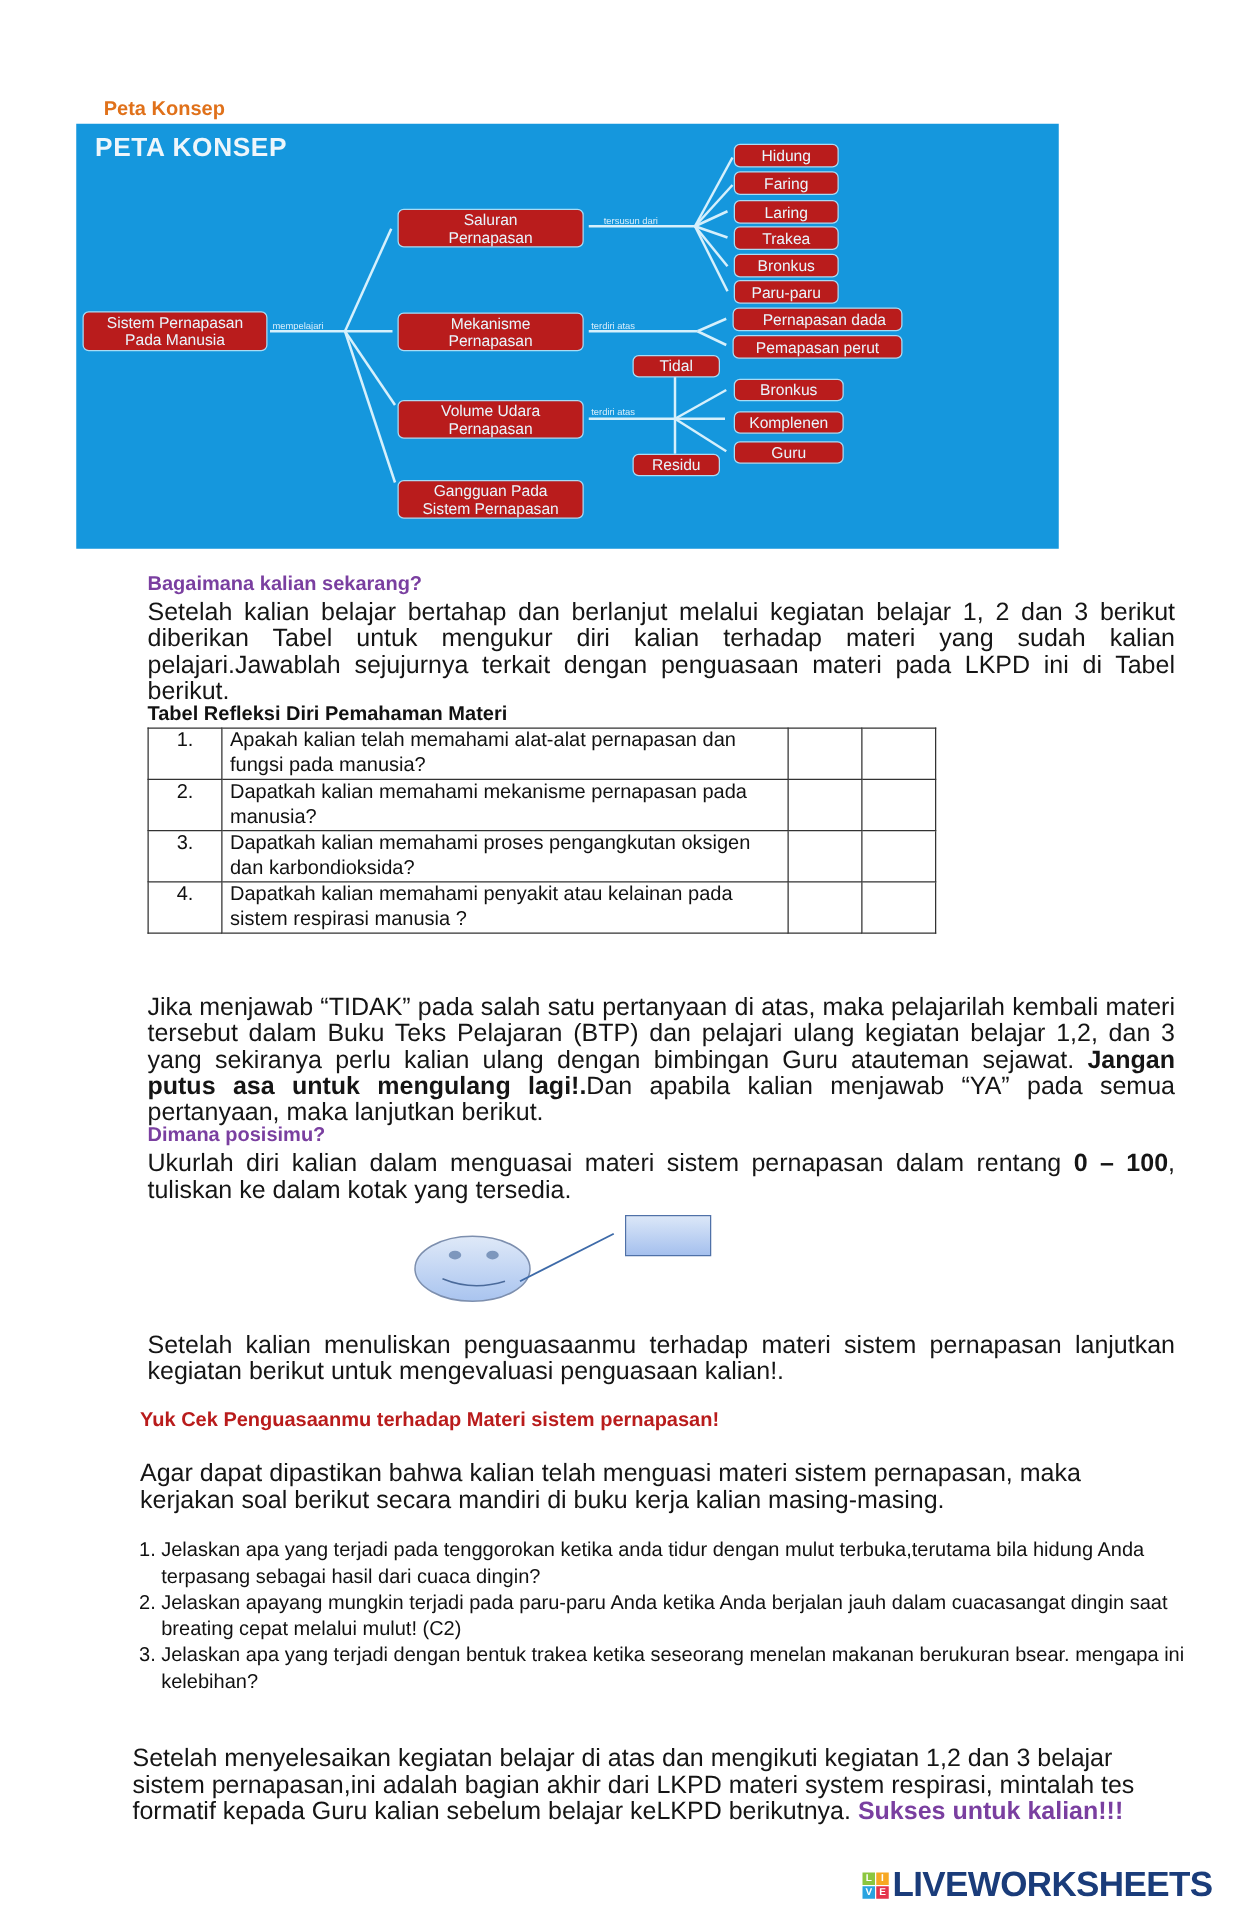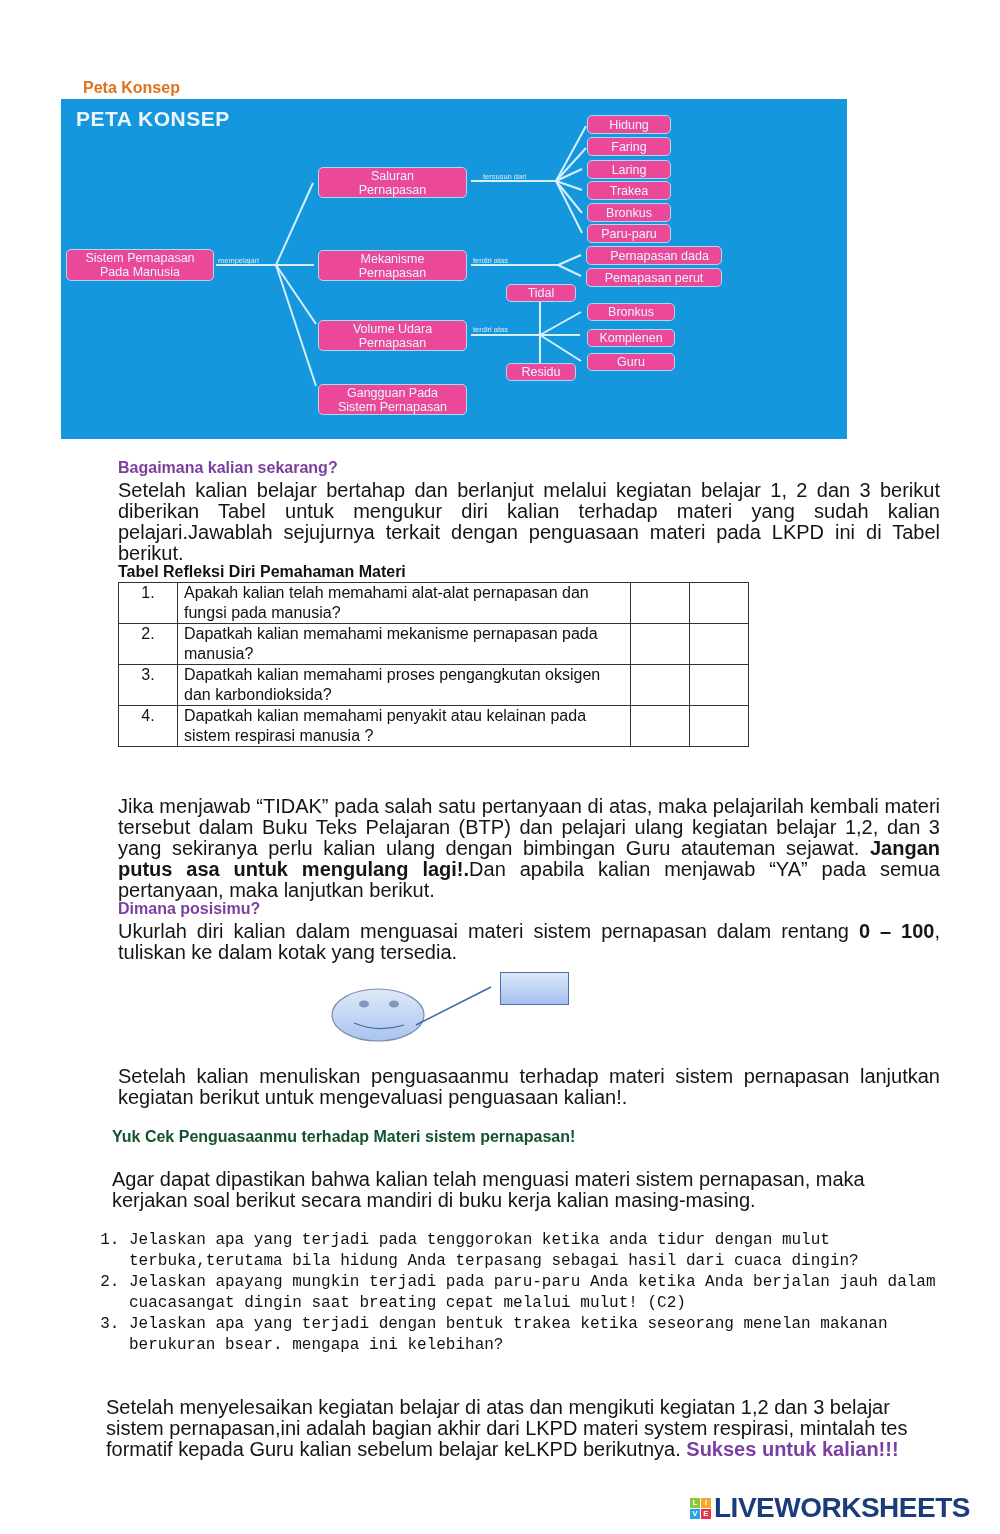--- a/index.html
+++ b/index.html
@@ -7,40 +7,40 @@
          font-family: "Liberation Sans", sans-serif; color: #111; }
   .abs { position: absolute; }
 
   
   .peta-label { left: 83px; top: 79px; font-size: 16px; font-weight: bold; color: #e0711a; }
 
   
   .map { left: 61px; top: 99px; width: 786px; height: 340px; background: #1597dd; }
   .map-title { position: absolute; left: 15px; top: 8px; font-size: 21px; font-weight: bold;
                color: #eef6fb; letter-spacing: 0.5px; }
-  .node { position: absolute; background: #ec4899; border: 1.5px solid #a8dcf5; border-radius: 5px;
+  .node { position: absolute; background: #b91c1c; border: 1.5px solid #a8dcf5; border-radius: 5px;
           color: #e9f5fc; font-size: 12.5px; text-align: center; line-height: 14px;
           display: flex; align-items: center; justify-content: center; box-sizing: border-box; }
   .conn-label { position: absolute; color: #d8eefb; font-size: 7.5px; }
   .map svg { position: absolute; left: 0; top: 0; }
 
   
   .purple-h { font-size: 16px; font-weight: bold; color: #7a3fa0; }
   .para { font-size: 20px; line-height: 21px; text-align: justify; color: #151515; }
   .bold { font-weight: bold; }
 
   table.refl { position: absolute; left: 118px; top: 582px; width: 631px; border-collapse: collapse;
                font-size: 16px; line-height: 20px; }
   table.refl td, table.refl th { border: 1px solid #333; padding: 0 6px; vertical-align: top; font-weight: normal; }
   table.refl th { text-align: center; }
   table.refl td.no { text-align: center; width: 46px; }
   table.refl td.ans, table.refl th.ans { width: 46px; text-align: center; }
 
   ol.questions { position: absolute; left: 107px; top: 1230px; width: 820px; margin: 0; padding-left: 22px;
-                 font-size: 16px; line-height: 21px; font-family: Liberation Mono, monospace; }
+                 font-size: 16px; line-height: 21px; }
   ol.questions li { padding-left: 0; }
 
   .logo { left: 690px; top: 1492px; display: flex; align-items: center; }
   .logo-grid { display: grid; grid-template-columns: 10px 10px; grid-template-rows: 10px 10px; gap: 1px; margin-right: 3px; }
   .logo-grid span { font-size: 8px; font-weight: bold; color: #fff; text-align: center; line-height: 10px; }
   .logo-text { font-size: 28px; font-weight: bold; color: #1a3c7a; letter-spacing: -0.5px; }
 </style>
 </head>
 <body>
 
@@ -164,21 +164,21 @@
   <ellipse cx="58" cy="50" rx="46" ry="26" fill="url(#faceGrad)" stroke="#7d8fae" stroke-width="1.2"></ellipse>
   <ellipse cx="44" cy="39" rx="5" ry="3.5" fill="#7d97bd"></ellipse>
   <ellipse cx="74" cy="39" rx="5" ry="3.5" fill="#7d97bd"></ellipse>
   <path d="M34 58 Q58 68 84 60" stroke="#4a6a9a" stroke-width="1.2" fill="none"></path>
   <line x1="96" y1="60" x2="171" y2="22" stroke="#3d6aa8" stroke-width="1.5"></line>
 </svg>
 <input class="abs" type="text" style="left: 500px; top: 972px; width: 69px; height: 33px; box-sizing: border-box; border: 1.5px solid rgb(79, 113, 168); background: linear-gradient(rgb(219, 231, 248), rgb(165, 192, 238)); outline: none; font-size: 14px; text-align: center;" value="">
 
 <div class="abs para" style="left:118px;top:1066px;width:822px;">Setelah kalian menuliskan penguasaanmu terhadap materi sistem pernapasan lanjutkan kegiatan berikut untuk mengevaluasi penguasaan kalian!.</div>
 
-<div class="abs purple-h" style="left:112px;top:1128px;color:#14532d;">Yuk Cek Penguasaanmu terhadap Materi sistem pernapasan!</div>
+<div class="abs purple-h" style="left:112px;top:1128px;color:#b91c1c;">Yuk Cek Penguasaanmu terhadap Materi sistem pernapasan!</div>
 <div class="abs para" style="left:112px;top:1169px;width:800px;text-align:left;">Agar dapat dipastikan bahwa kalian telah menguasi materi sistem pernapasan, maka kerjakan soal berikut secara mandiri di buku kerja kalian masing-masing.</div>
 
 <ol class="questions">
   <li>Jelaskan apa yang terjadi pada tenggorokan ketika anda tidur dengan mulut terbuka,terutama bila hidung Anda terpasang sebagai hasil dari cuaca dingin?</li>
   <li>Jelaskan apayang mungkin terjadi pada paru-paru Anda ketika Anda berjalan jauh dalam cuacasangat dingin saat breating cepat melalui mulut! (C2)</li>
   <li>Jelaskan apa yang terjadi dengan bentuk trakea ketika seseorang menelan makanan berukuran bsear. mengapa ini kelebihan?</li>
 </ol>
 
 <div class="abs para" style="left:106px;top:1397px;width:805px;text-align:left;"><span>Setelah menyelesaikan kegiatan belajar di atas dan mengikuti kegiatan  1,2 dan 3 belajar sistem pernapasan,ini adalah bagian akhir dari LKPD materi system respirasi, mintalah tes formatif kepada Guru kalian sebelum belajar keLKPD berikutnya. </span><span class="bold" style="color:#7a3fa0;">Sukses untuk kalian!!!</span></div>
 

